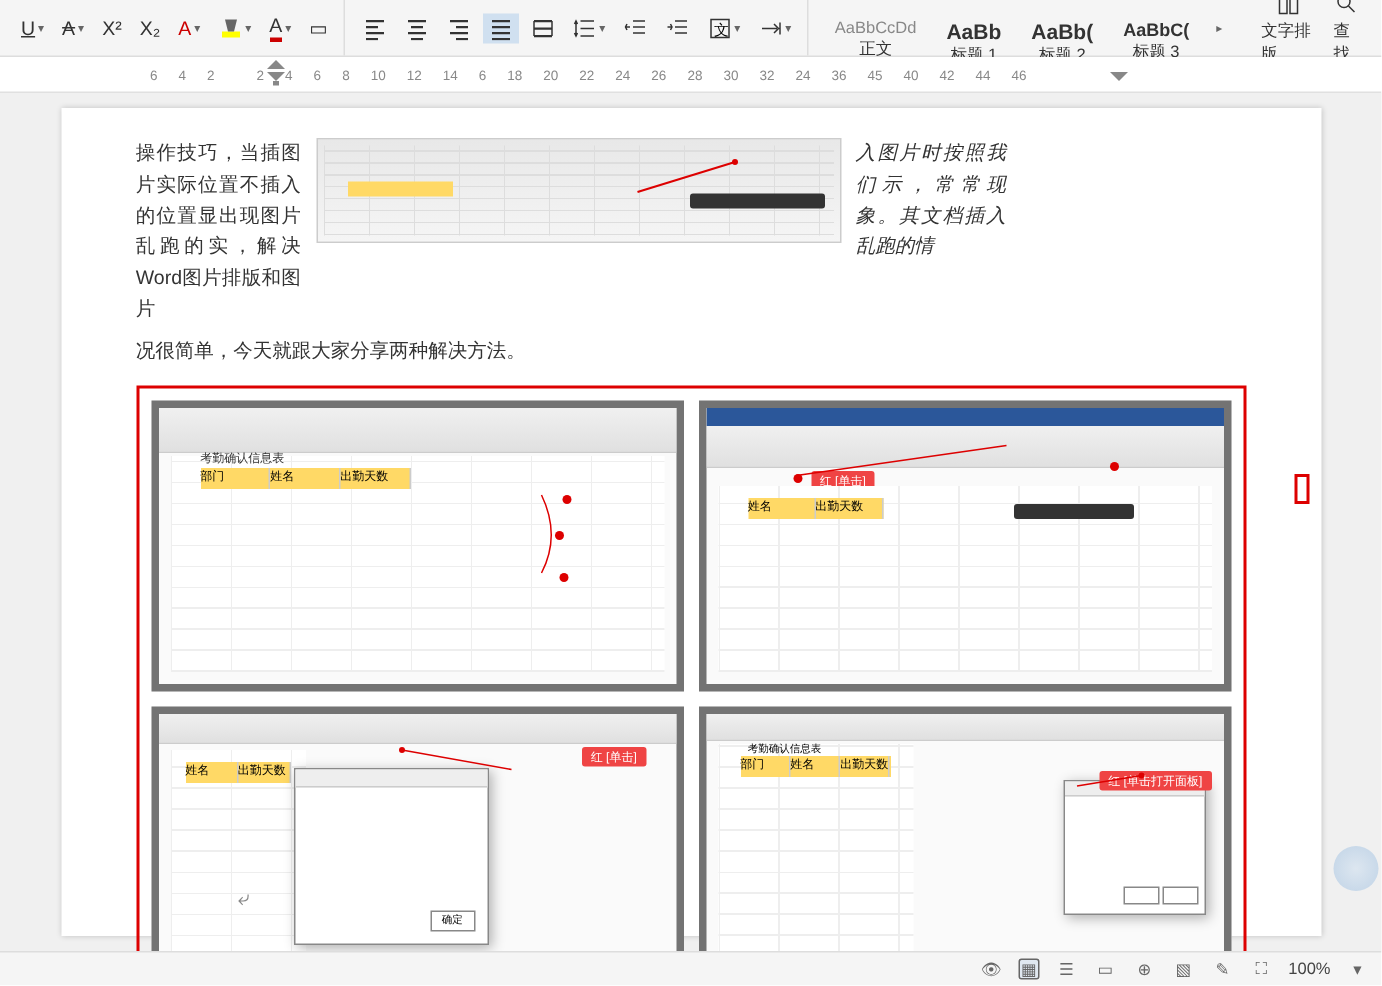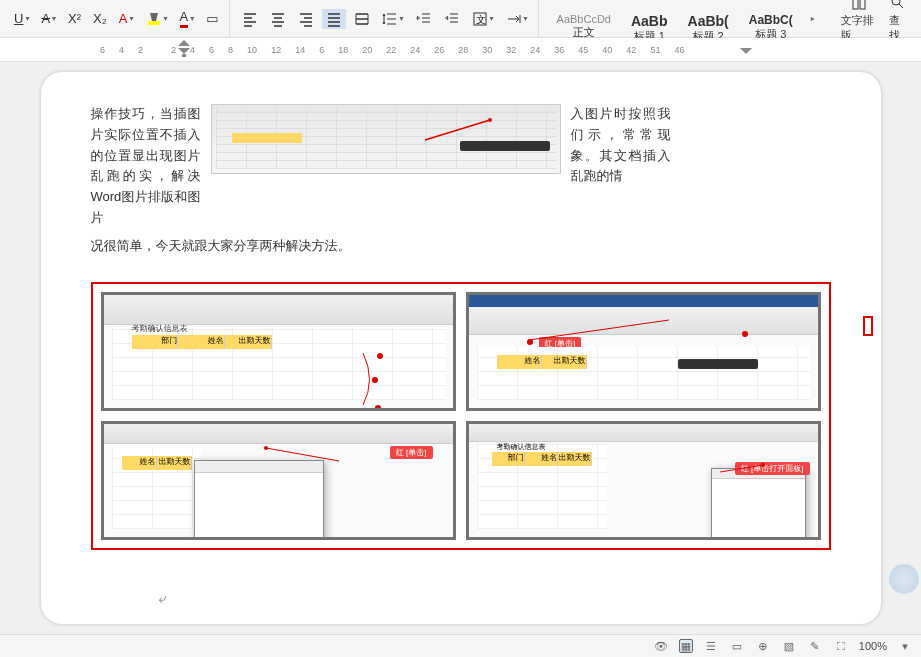--- a/index.html
+++ b/index.html
@@ -14,36 +14,36 @@
     .style-item { text-align: center; cursor: pointer; padding: 2px 6px; }
     .style-preview { font-size: 11px; color: #888; margin-top: 20px; }
     .style-name { font-size: 11px; color: #333; }
     .style-preview.bold { font-weight: bold; font-size: 14px; color: #333; }
     
     .ruler-area { height: 24px; background: #fff; border-bottom: 1px solid #e0e0e0; display: flex; align-items: center; padding: 0 60px; position: relative; }
     .ruler-marks { display: flex; gap: 14px; font-size: 9px; color: #888; position: relative; left: 40px; }
     .ruler-indent { position: absolute; left: 178px; top: 2px; }
     
     .doc-area { height: 572px; background: #f0f0f0; display: flex; justify-content: center; overflow: auto; position: relative; }
-    .page { background: #fff; width: 840px; margin: 10px 0; box-shadow: 0 0 4px rgba(0,0,0,0.2); padding: 32px 50px; position: relative; min-height: 550px; border-radius: 21px; }
+    .page { background: #fff; width: 840px; margin: 10px 0; box-shadow: 0 0 4px rgba(0,0,0,0.2); padding: 20px 50px; position: relative; min-height: 550px; }
     
     .text-wrap { display: flex; gap: 10px; margin-bottom: 8px; }
     .text-col { width: 110px; font-size: 13px; line-height: 1.6; color: #333; text-align: justify; }
     .embedded-img { width: 350px; height: 70px; background: linear-gradient(#e8e8e8, #f5f5f5); border: 1px solid #ccc; position: relative; }
     .embedded-inner { position: absolute; inset: 4px; background: repeating-linear-gradient(0deg, #ddd 0, #ddd 1px, transparent 1px, transparent 8px), repeating-linear-gradient(90deg, #ddd 0, #ddd 1px, transparent 1px, transparent 30px); }
-    .text-col-right { width: 100px; font-size: 13px; line-height: 1.6; color: #333; text-align: justify; }
-    .final-line { font-size: 13px; color: #333; margin-bottom: 27px; }
+    .text-col-right { width: 100px; font-size: 13px; line-height: 1.6; color: #333; text-align: justify; font-style: italic; }
+    .final-line { font-size: 13px; color: #333; margin-bottom: 14px; }
     
     .img-grid { border: 2px solid #d00; padding: 8px; display: grid; grid-template-columns: 1fr 1fr; gap: 10px; }
-    .grid-cell { height: 119px; background: #fafafa; border: 3px solid #737373; position: relative; overflow: hidden; }
+    .grid-cell { height: 194px; background: #fafafa; border: 5px solid #737373; position: relative; overflow: hidden; }
     .mini-toolbar { height: 30px; background: linear-gradient(#f0f0f0, #e0e0e0); border-bottom: 1px solid #ccc; }
     .mini-sheet { position: absolute; top: 32px; left: 8px; right: 8px; bottom: 8px; background: #fff; }
     .mini-grid { background: repeating-linear-gradient(0deg, #eee 0, #eee 1px, transparent 1px, transparent 14px), repeating-linear-gradient(90deg, #eee 0, #eee 1px, transparent 1px, transparent 40px); width: 100%; height: 100%; }
     .mini-hdr { background: #ffd966; height: 14px; width: 140px; position: absolute; top: 8px; left: 20px; font-size: 8px; display: flex; }
-    .mini-hdr span { flex: 1; border-right: 1px solid #ccc; text-align: right; }
+    .mini-hdr span { flex: 1; border-right: 1px solid #ccc; text-align: left; }
     .mini-dialog { position: absolute; background: #fff; border: 1px solid #888; box-shadow: 2px 2px 8px rgba(0,0,0,0.3); }
     .red-dot { width: 6px; height: 6px; background: #d00; border-radius: 50%; position: absolute; }
     .red-badge { position: absolute; background: #ef4444; color: #fff; font-size: 8px; padding: 1px 6px; border-radius: 2px; }
     .blue-hdr { height: 12px; background: #2b579a; position: absolute; top: 0; left: 0; right: 0; }
     
     .floating-marker { position: absolute; right: 8px; top: 244px; width: 10px; height: 20px; border: 2px solid #d00; }
     .para-marker { position: absolute; left: 118px; top: 518px; color: #888; font-size: 14px; }
     
     .statusbar { height: 23px; background: #f5f5f5; border-top: 1px solid #ddd; display: flex; align-items: center; padding: 0 8px; font-size: 11px; color: #444; }
     .status-left { display: flex; gap: 14px; }
@@ -212,21 +212,21 @@
       <span>24</span>
       <span>26</span>
       <span>28</span>
       <span>30</span>
       <span>32</span>
       <span>24</span>
       <span>36</span>
       <span>45</span>
       <span>40</span>
       <span>42</span>
-      <span>51</span>
+      <span>44</span>
       <span>46</span>
   </div>
   <svg class="ruler-indent" width="12" height="18">
       <path d="M0 6 L6 0 L12 6 Z" fill="#888"></path>
       <path d="M0 8 L12 8 L6 14 Z" fill="#888"></path>
       <rect x="4" y="14" width="4" height="3" fill="#888"></rect>
     </svg>
   <svg style="position:absolute;left:740px;top:2px" width="12" height="18">
       <path d="M0 8 L12 8 L6 14 Z" fill="#888"></path>
     </svg>

